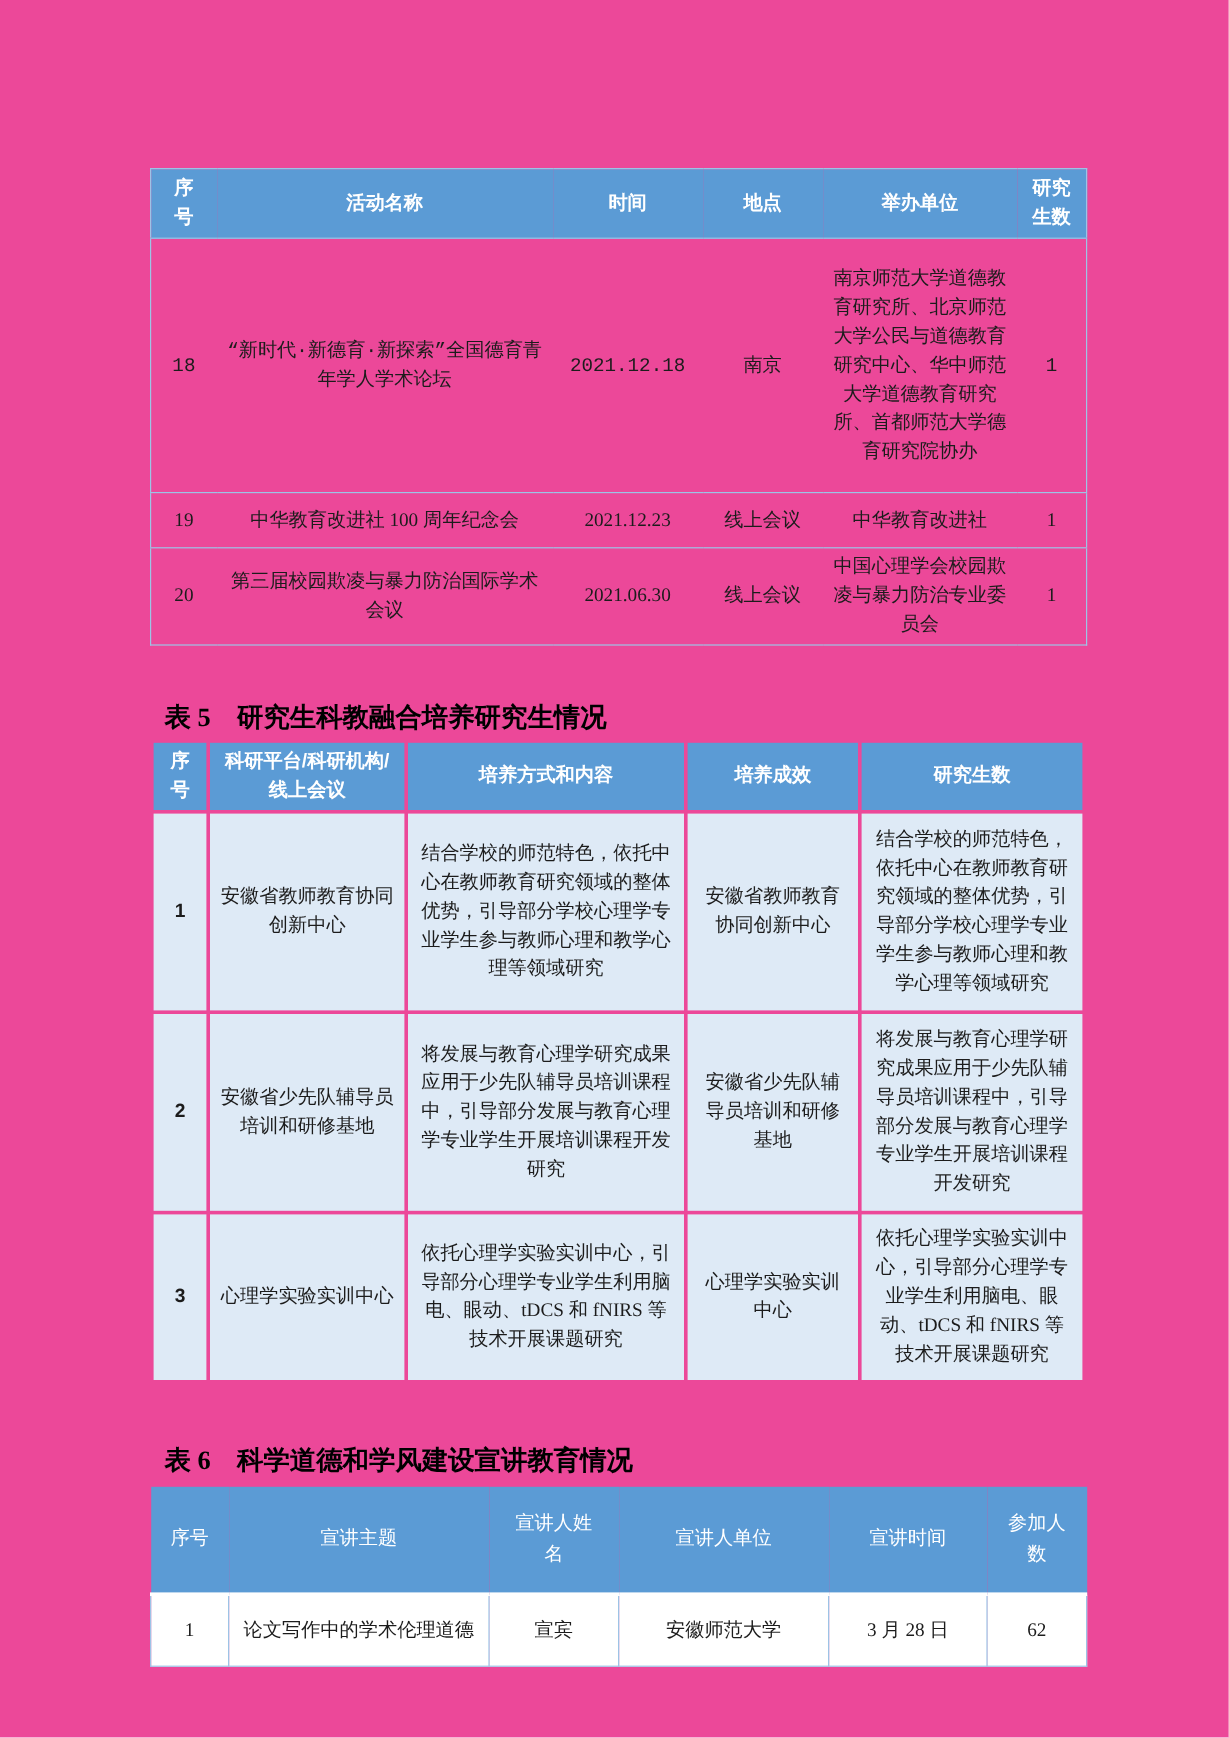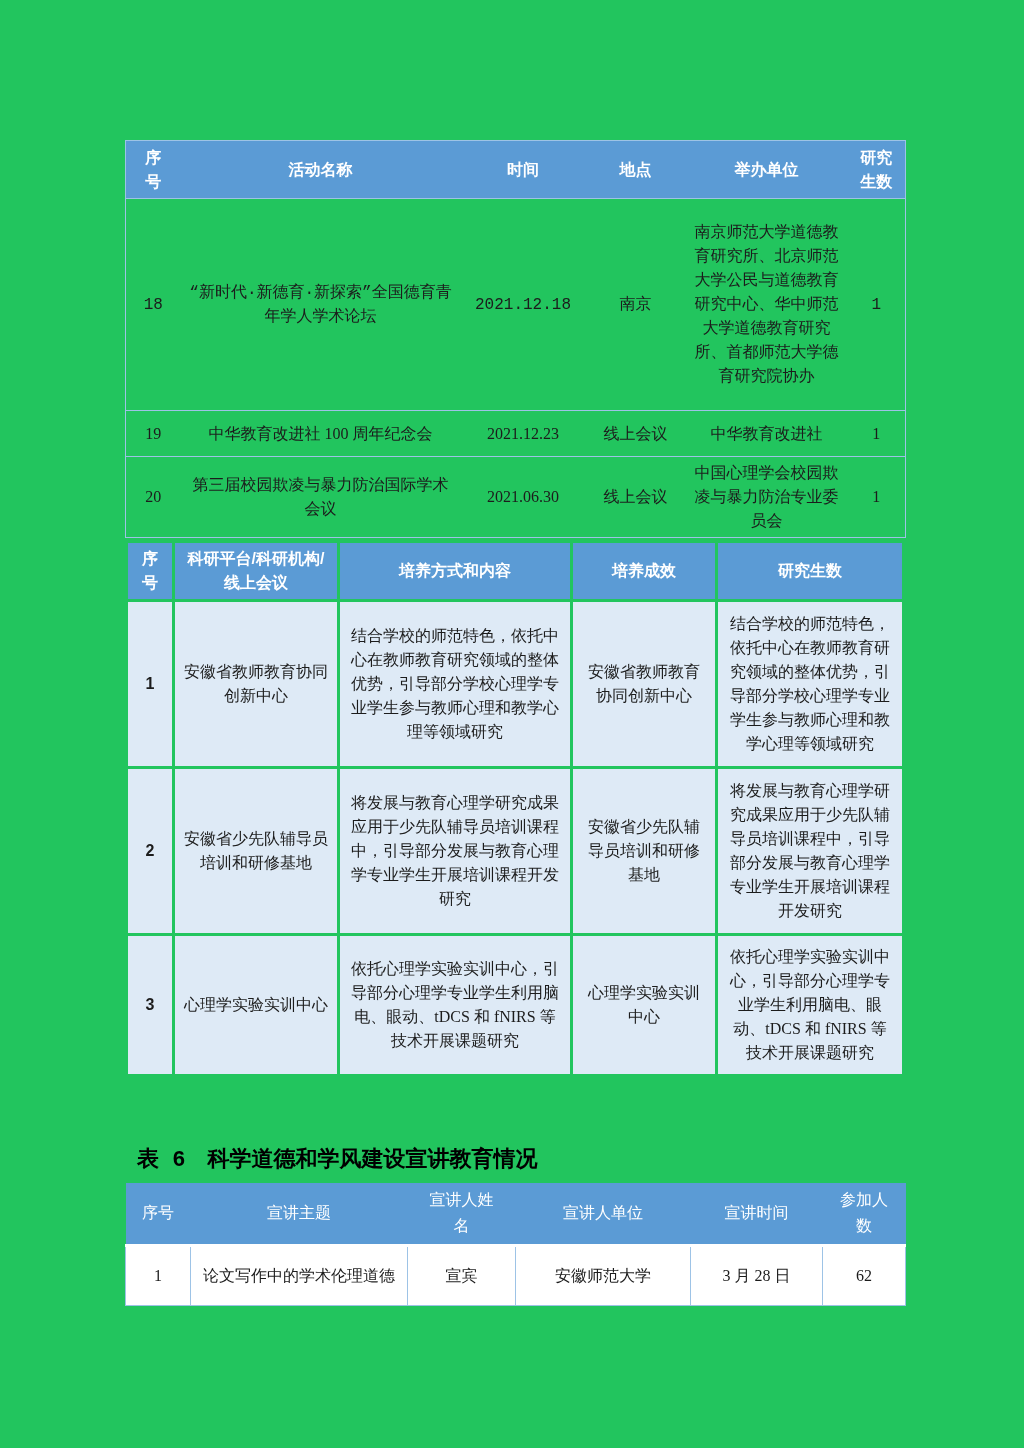--- a/index.html
+++ b/index.html
@@ -7,21 +7,21 @@
     --cell-blue: #DEEAF6;
     --border-blue: #9DC3E6;
     --ink: #1c1c1c;
   }
   * { margin: 0; padding: 0; box-sizing: border-box; }
   html, body { background: #ffffff; }
   .page {
     position: relative;
     width: 1024px;
     height: 1448px;
-    background: #22c55e;
+    background: #ec4899;
     overflow: hidden;
     font-family: "Liberation Serif", "DejaVu Serif", serif;
     color: var(--ink);
   }
   .content { margin-left: 125px; width: 780px; }
 
   table { width: 780px; table-layout: fixed; }
   td, th { vertical-align: middle; text-align: center; font-weight: normal; }
 
   
@@ -51,21 +51,21 @@
   
   .sec-title {
     font-size: 22px;
     line-height: 32px;
     font-weight: bold;
     padding-left: 12px;
     font-family: "Liberation Serif", "DejaVu Serif", serif;
     color: #000000;
   }
   .t5-title { margin-top: 44px; }
-  .t6-title { margin-top: 68px; font-family: Liberation Mono, monospace; }
+  .t6-title { margin-top: 48px; }
 
   
   .t5 {
     margin-top: 2px;
     border-collapse: separate;
     border-spacing: 3px;
     font-size: 16px;
     line-height: 24px;
   }
   .t5 thead th {
@@ -97,21 +97,21 @@
     background: var(--header-blue);
     color: #ffffff;
     font-family: "Liberation Serif", "DejaVu Serif", serif;
     font-weight: normal;
     height: 62px;
     border: none;
     border-bottom: 3px solid #ffffff;
     padding: 2px 6px;
   }
   .t6 thead th.c-speaker { padding: 2px 18px; }
-  .t6 thead th.c-cnt     { padding: 4px 12px; }
+  .t6 thead th.c-cnt     { padding: 18px 12px; }
   .t6 tbody td {
     border: 1px solid var(--border-blue);
     height: 60px;
     padding: 2px 6px;
     background: #ffffff;
   }
 
   
   .page-number {
     margin-top: 16px;
@@ -166,20 +166,21 @@
           <td>20</td>
           <td>第三届校园欺凌与暴力防治国际学术会议</td>
           <td>2021.06.30</td>
           <td>线上会议</td>
           <td>中国心理学会校园欺凌与暴力防治专业委员会</td>
           <td>1</td>
         </tr>
       </tbody>
     </table>
 
+    <div class="sec-title t5-title">表 5　研究生科教融合培养研究生情况</div>
 
     <table class="t5">
       <colgroup>
         <col style="width:44px">
           <col style="width:162px">
           <col style="width:230px">
         <col style="width:142px">
           <col style="width:184px">
       </colgroup>
       <thead>

